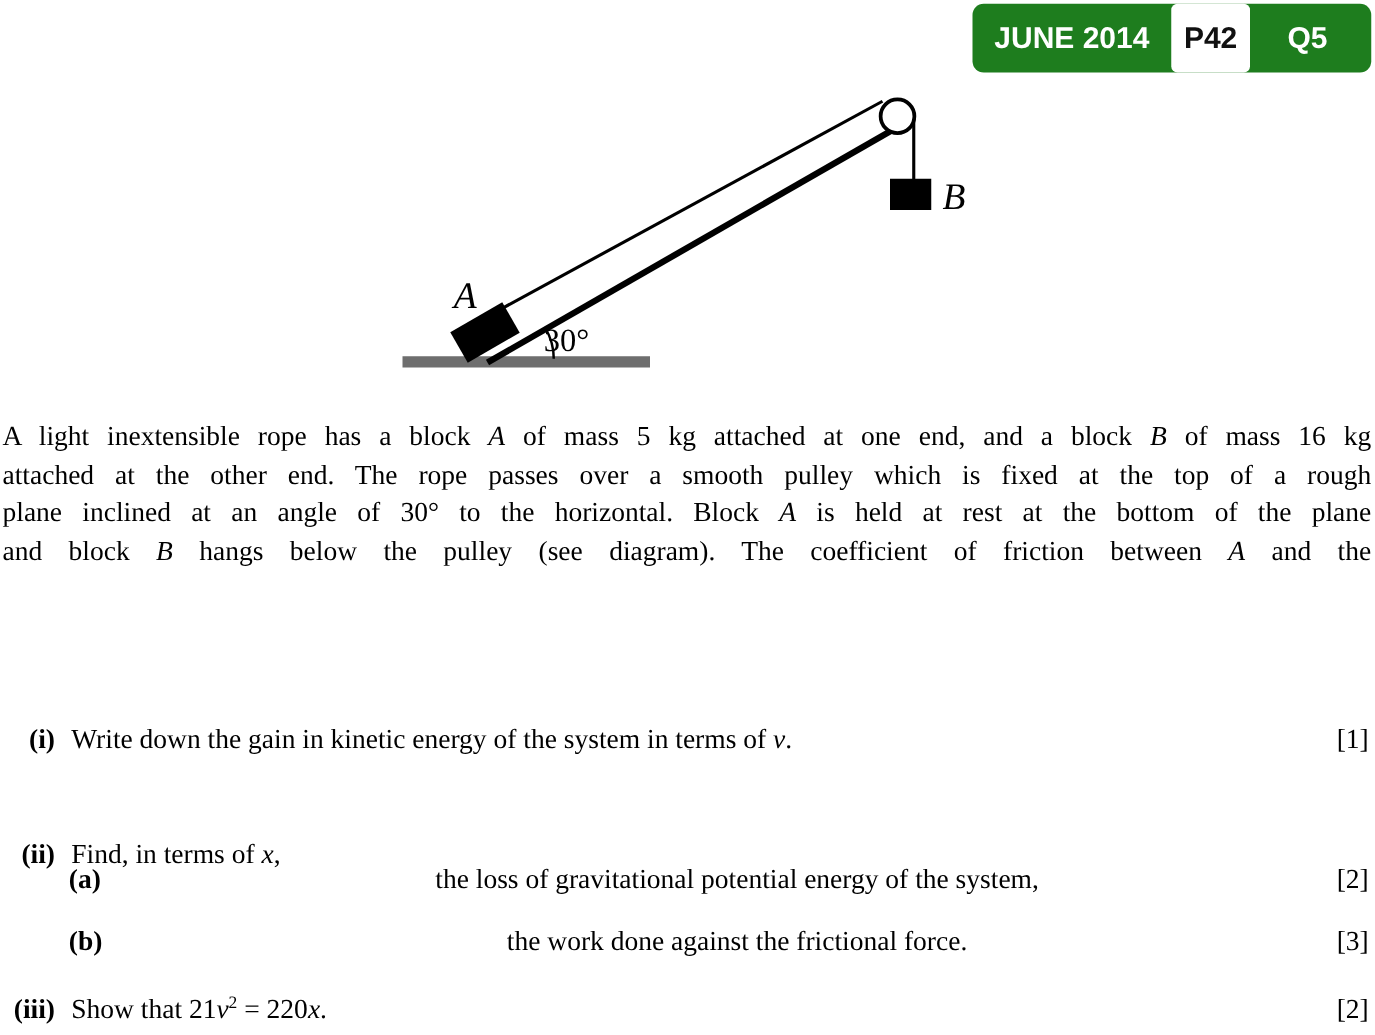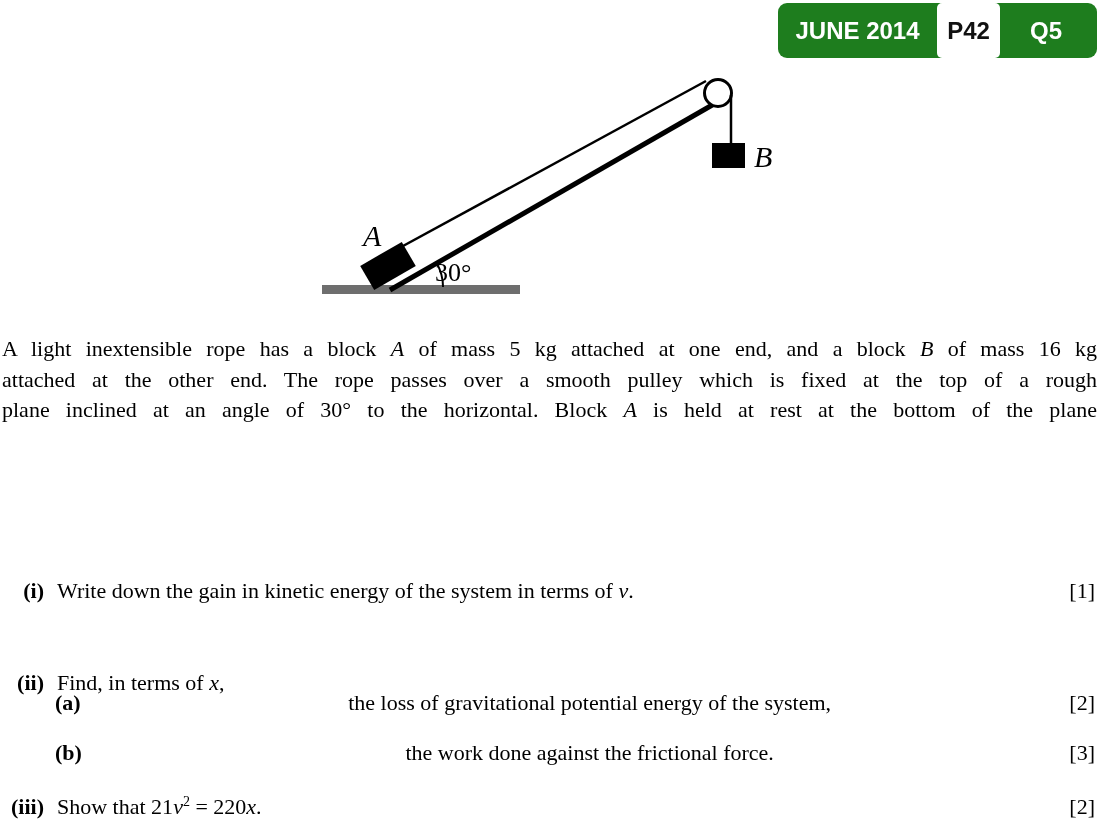--- a/index.html
+++ b/index.html
@@ -101,20 +101,21 @@
 <div class="badge">
   <div class="badge-seg badge-session">JUNE 2014</div>
   <div class="badge-seg badge-paper">P42</div>
   <div class="badge-seg badge-q">Q5</div>
 </div>
 
 <div class="para">
   <div class="pline">A light inextensible rope has a block <i>A</i> of mass 5 kg attached at one end, and a block <i>B</i> of mass 16 kg</div>
   <div class="pline">attached at the other end.  The rope passes over a smooth pulley which is fixed at the top of a rough</div>
   <div class="pline">plane inclined at an angle of 30° to the horizontal.  Block <i>A</i> is held at rest at the bottom of the plane</div>
+  <div class="pline">and block <i>B</i> hangs below the pulley (see diagram).  The coefficient of friction between <i>A</i> and the</div>
 </div>
 
 <div class="qrow main row-i">
   <div class="qlabel">(i)</div>
   <div class="qtext">Write down the gain in kinetic energy of the system in terms of <i>v</i>.</div>
   <div class="qmark">[1]</div>
 </div>
 <div class="qrow main row-ii">
   <div class="qlabel">(ii)</div>
   <div class="qtext">Find, in terms of <i>x</i>,</div>

